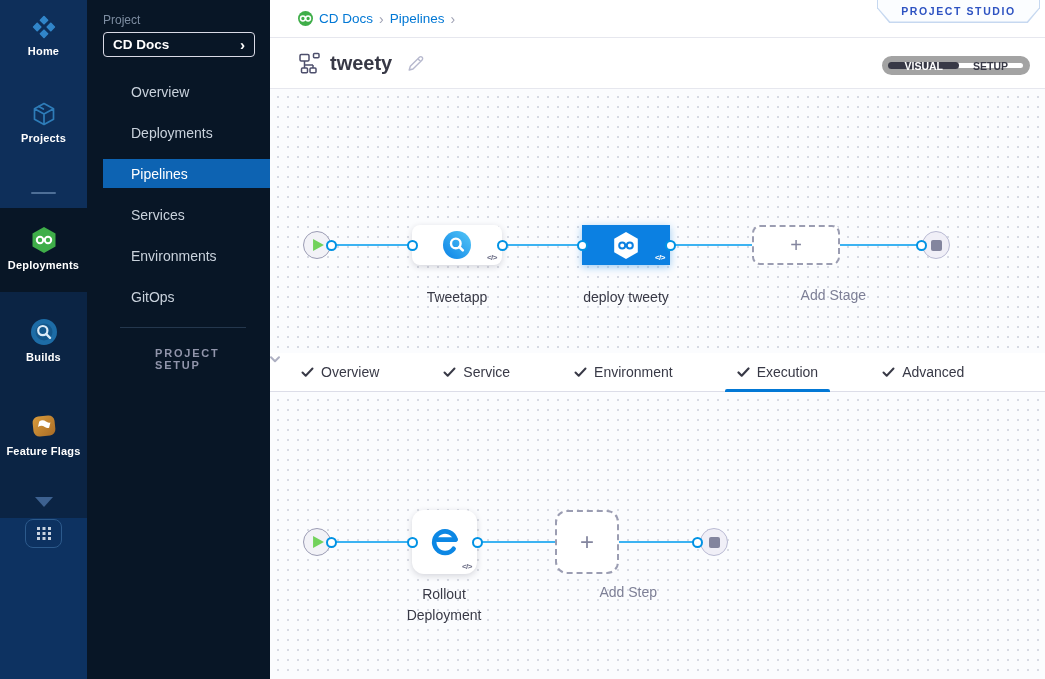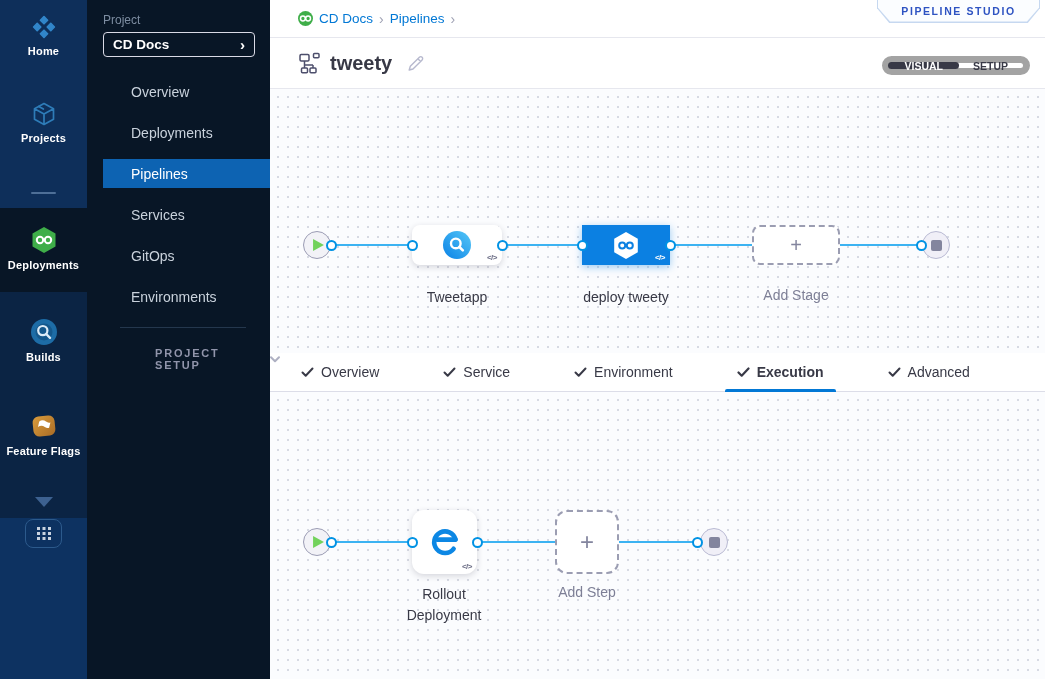--- a/index.html
+++ b/index.html
@@ -76,29 +76,29 @@
 
   .gnode { position:absolute; z-index:2; display:flex; align-items:center; justify-content:center; cursor:pointer; }
   .gnode.card { background:#fff; border-radius:8px; box-shadow:0 2px 6px rgba(40,41,61,.18); }
   .gnode.selected { background:#0b80e2; box-shadow:0 2px 8px rgba(11,128,226,.4); }
   .gnode.addbox { background:#fff; border:2px dashed #9b9db2; border-radius:8px; }
   .gnode.sq { border-radius:12px; }
   .code-badge { position:absolute; right:5px; bottom:3px; font-size:8px; font-weight:bold; color:#6b6d85; letter-spacing:-.5px; }
   .code-badge.w { color:#fff; }
   .plus { font-size:20px; color:#83859e; font-weight:400; line-height:1; }
   .glabel { position:absolute; transform:translateX(-50%); text-align:center; font-size:14px; color:#383946; width:140px; line-height:21px; }
-  .glabel.dim { color:#7d7f96; }
+  .glabel.dim { color:#7d7f96;text-align:right; }
   .glabel.narrow { width:92px; }
 
   
   .tabs { position:absolute; left:0; right:0; top:353px; height:39px; background:#fff;
     border-bottom:1px solid #dcdde8; display:flex; align-items:stretch; padding-left:19px; gap:40px; z-index:2; }
   .tab { position:relative; display:flex; align-items:center; gap:7px; padding:0 12px;
     font-size:14px; color:#383946; cursor:pointer; }
-  .tab.active { font-weight:bold; }
+  .tab.active { font-weight:normal; }
   .tab.active::after { content:""; position:absolute; left:0; right:0; bottom:-1px; height:3px; background:#0278d5; border-radius:2px 2px 0 0; }
 </style>
 </head>
 <body>
 
 <div class="app">
 
   <nav class="rail">
     <div class="rail-mid"></div>
     <div class="rail-bottom"></div>
@@ -177,22 +177,22 @@
     <div class="project-label">Project</div>
     <div class="project-select">
       <span class="val">CD Docs</span>
       <span class="chev">›</span>
     </div>
     <div class="nav-list">
       <div class="nav-item">Overview</div>
       <div class="nav-item">Deployments</div>
       <div class="nav-item selected">Pipelines</div>
       <div class="nav-item">Services</div>
+      <div class="nav-item">Environments</div>
       <div class="nav-item">GitOps</div>
-      <div class="nav-item">Environments</div>
     </div>
     <div class="sb-divider"></div>
     <div class="proj-setup">
       <span class="ps-label">PROJECT SETUP</span>
       <svg width="12" height="9" viewBox="0 0 12 9" fill="none">
         <path d="M2 2.2 l4 4 4-4" stroke="#aeb0c2" stroke-width="2" stroke-linecap="round" stroke-linejoin="round"></path>
       </svg>
     </div>
   </nav>
 
@@ -202,21 +202,21 @@
       <svg width="15" height="15" viewBox="0 0 15 15">
         <circle cx="7.5" cy="7.5" r="7.5" fill="#3fae49"></circle>
         <circle cx="4.9" cy="7.5" r="2.4" stroke="#fff" stroke-width="1.5" fill="none"></circle>
         <circle cx="10.1" cy="7.5" r="2.4" stroke="#fff" stroke-width="1.5" fill="none"></circle>
       </svg>
       <span class="crumb-link">CD Docs</span>
       <span class="crumb-sep">›</span>
       <span class="crumb-link">Pipelines</span>
       <span class="crumb-sep">›</span>
       <div class="studio-badge">
-        <div class="inner">PIPELINE STUDIO</div>
+        <div class="inner">PROJECT STUDIO</div>
       </div>
     </div>
 
     <div class="title-bar">
       <svg width="22" height="22" viewBox="0 0 22 22" fill="none">
         <g stroke="#4d4f6c" stroke-width="1.5">
           <rect x="2" y="2.5" width="9" height="6.5" rx="1.2"></rect>
           <rect x="15.5" y="1.5" width="5.5" height="4.2" rx="1"></rect>
           <path d="M6.5 9 V13 M15 13 V16 M6.5 13 H15 M6.5 13 V16"></path>
           <rect x="3.5" y="16" width="6" height="4.8" rx="1"></rect>

